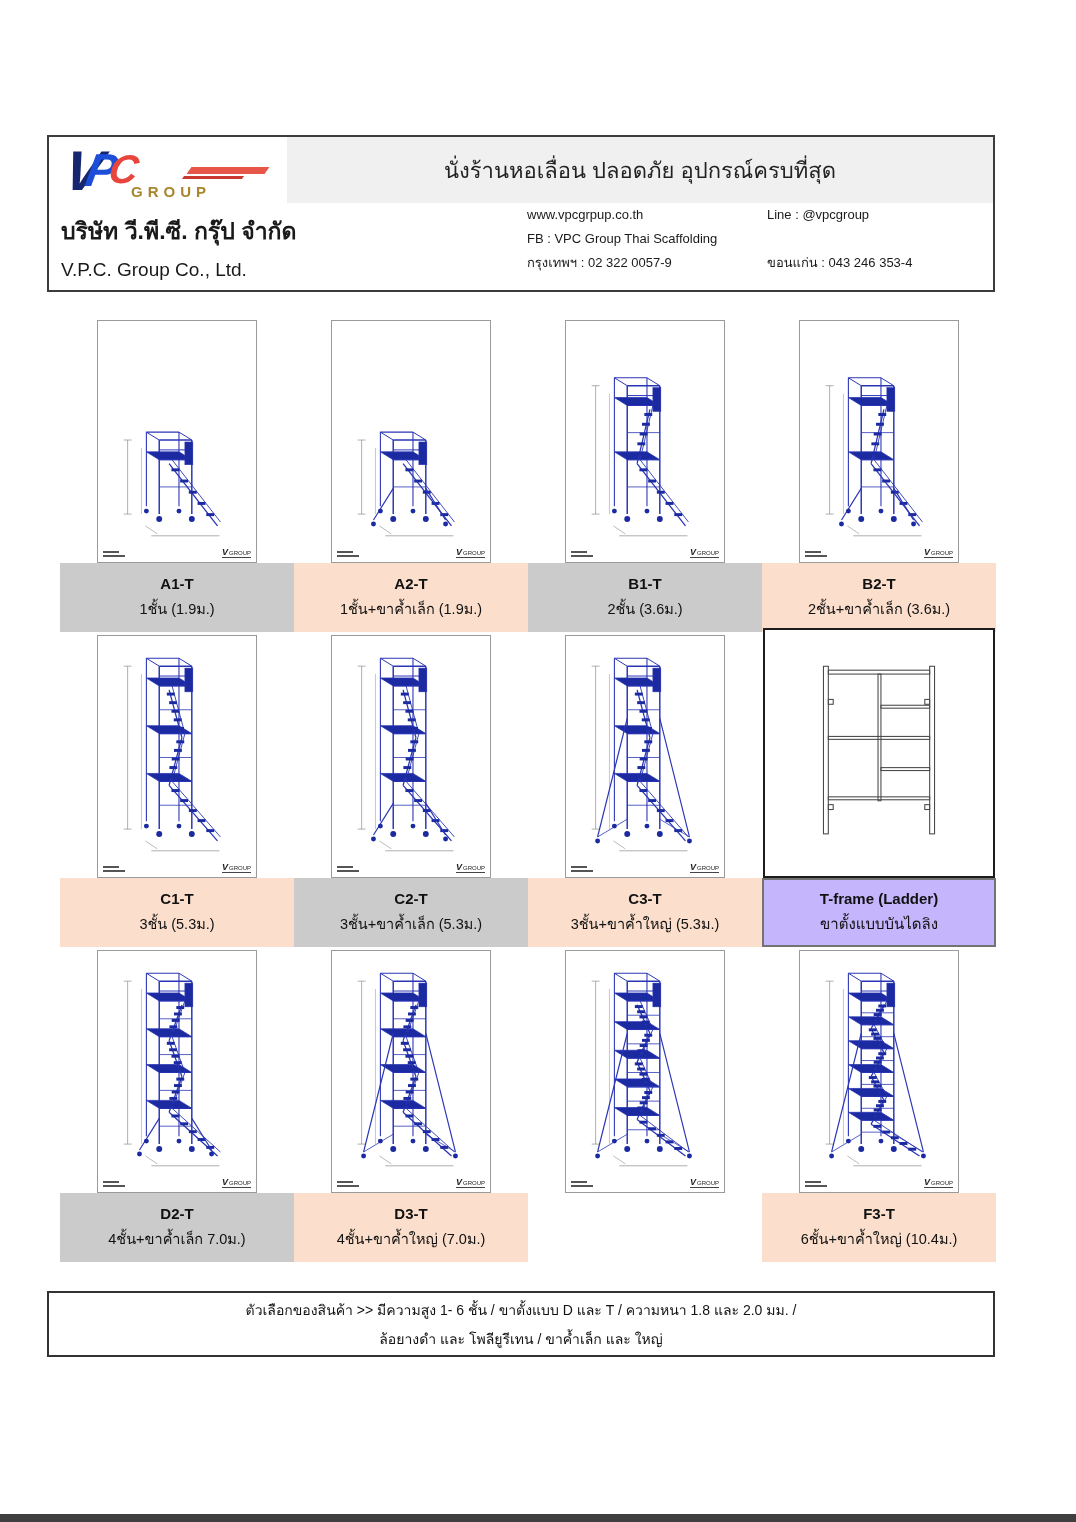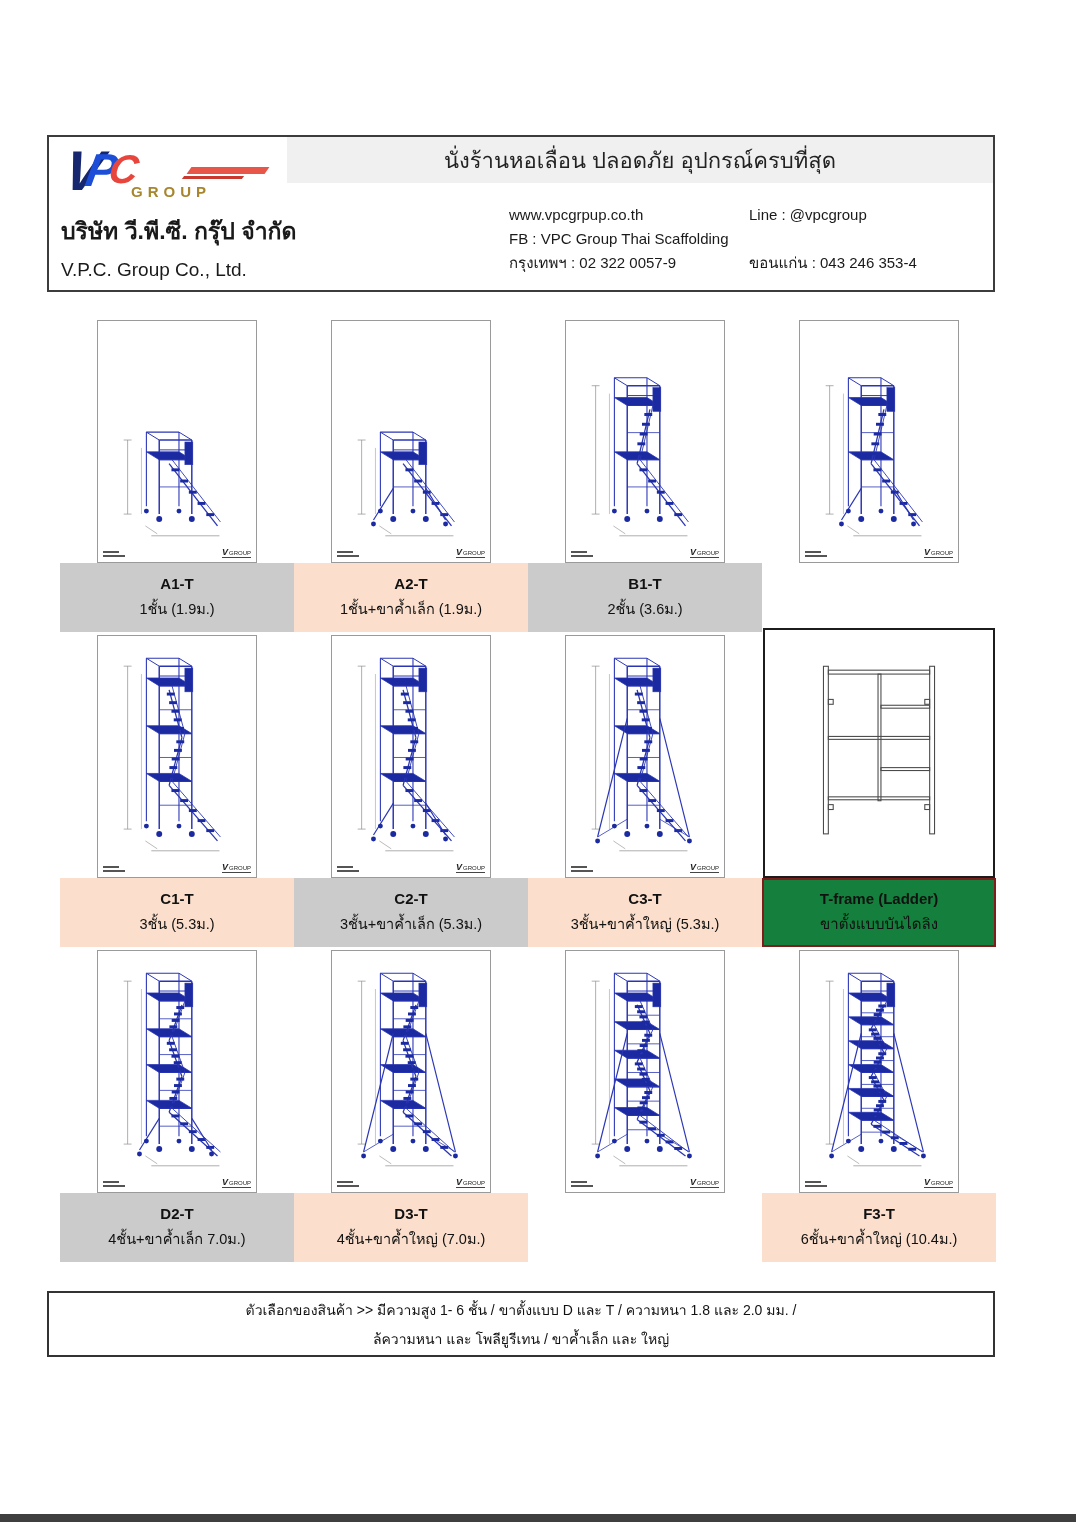--- a/index.html
+++ b/index.html
@@ -3,50 +3,50 @@
 <meta charset="utf-8">
 <style>
   html,body{margin:0;padding:0;}
   body{
     width:1076px;height:1522px;position:relative;background:#ffffff;
     font-family:"Liberation Sans", sans-serif;color:#1a1a1a;overflow:hidden;
   }
   
   .header-box{position:absolute;left:47px;top:135px;width:944px;height:153px;
     border:2px solid #3c3c3c;background:#fff;}
-  .tagline-band{position:absolute;left:238px;top:0;right:0;height:46px;background:#f0f0f0;
+  .tagline-band{position:absolute;left:238px;top:0;right:0;height:66px;background:#f0f0f0;
     display:flex;align-items:center;justify-content:center;font-size:22px;color:#222;}
   .logo{position:absolute;left:16px;top:6px;width:215px;height:66px;}
   .logo .row{display:flex;align-items:flex-start;transform:skewX(-10deg);}
   .lv{font-weight:bold;font-style:italic;font-size:56px;line-height:56px;color:#16276f;}
   .lp{font-weight:bold;font-style:italic;font-size:46px;line-height:50px;color:#1d4ed8;margin-left:-16px;margin-top:2px;}
   .lc{font-weight:bold;font-style:italic;font-size:40px;line-height:44px;color:#e8453c;margin-left:-8px;margin-top:4px;}
   .lswoosh{position:absolute;left:124px;top:24px;width:78px;height:7px;background:#e8564a;transform:skewX(-35deg);}
   .lswoosh2{position:absolute;left:118px;top:33px;width:60px;height:3px;background:#c83a30;transform:skewX(-35deg);}
   .lgroup{position:absolute;left:66px;top:40px;color:#a8862e;font-weight:bold;font-size:15px;letter-spacing:5px;}
   .company-th{position:absolute;left:12px;top:76px;font-size:23px;font-weight:bold;}
   .company-en{position:absolute;left:12px;top:122px;font-size:19px;font-weight:normal;}
-  .contact{position:absolute;left:460px;top:66px;font-size:15px;line-height:24px;width:460px;
+  .contact{position:absolute;left:478px;top:66px;font-size:13px;line-height:24px;width:460px;
     display:grid;grid-template-columns:240px auto;}
   .contact span{white-space:nowrap;}
   
   .grid{position:absolute;left:60px;top:320px;width:936px;display:grid;
     grid-template-columns:repeat(4,234px);grid-auto-rows:315px;}
   .cell{position:relative;}
   .imgbox{width:160px;height:243px;margin:0 auto;border:1px solid #9a9a9a;position:relative;background:#fff;box-sizing:border-box;}
   .framebox{width:232px;height:250px;margin:-7px auto 0 auto;border:2px solid #1c1c1c;}
   .imgbox svg{display:block;width:100%;height:100%;}
   .titleblock{position:absolute;left:5px;bottom:5px;}
   .tb-bar{height:2px;background:#555;margin-top:2px;}
   .minilogo{position:absolute;right:5px;bottom:4px;font-size:6px;color:#222;display:flex;align-items:flex-end;gap:1px;border-bottom:1px solid #444;padding-bottom:1px;}
   .minilogo b{font-style:italic;font-size:9px;line-height:8px;}
   .caption{height:69px;display:flex;flex-direction:column;align-items:center;justify-content:center;gap:5px;box-sizing:border-box;}
   .cap-gray{background:#cbcbcb;}
   .cap-peach{background:#fbdfcc;}
-  .cap-frame{background:#15803d;border:2px solid #7f1d1d;}
+  .cap-frame{background:#c4b5fd;border:2px solid #737373;}
   .code{font-weight:bold;font-size:15px;color:#111;}
   .desc{font-size:14.5px;color:#111;}
   .cap-frame .desc{font-weight:normal;font-size:15px;}
   
   .footer-box{position:absolute;left:47px;top:1291px;width:944px;height:62px;border:2px solid #333;
     display:flex;flex-direction:column;justify-content:center;gap:7px;text-align:center;font-size:14px;color:#111;background:#fff;}
   .page-bottom-edge{position:absolute;left:0;bottom:0;width:100%;height:8px;background:#3f3f3f;}
 </style>
 </head>
 <body>
@@ -285,20 +285,24 @@
           <circle cx="82" cy="192" r="2.5" fill="#1b2aa0"></circle>
         </svg>
         <div class="titleblock">
           <div class="tb-bar" style="width:16px"></div>
           <div class="tb-bar" style="width:22px"></div>
         </div>
         <span class="minilogo">
           <b>V</b>
           <span>GROUP</span>
         </span>
+      </div>
+      <div class="caption cap-peach">
+        <div class="code">B2-T</div>
+        <div class="desc">2ชั้น+ขาค้ำเล็ก (3.6ม.)</div>
       </div>
     </div>
     <div class="cell">
       <div class="imgbox">
         <svg viewBox="0 0 160 243" xmlns="http://www.w3.org/2000/svg">
           <line x1="30" y1="30" x2="30" y2="195" stroke="#8a8a8a" stroke-width="0.7"></line>
           <line x1="26" y1="30" x2="34" y2="30" stroke="#8a8a8a" stroke-width="0.7"></line>
           <line x1="26" y1="195" x2="34" y2="195" stroke="#8a8a8a" stroke-width="0.7"></line>
           <line x1="44" y1="38" x2="44" y2="195" stroke="#8a8a8a" stroke-width="0.5"></line>
           <line x1="54" y1="217" x2="123" y2="217" stroke="#8a8a8a" stroke-width="0.7"></line>
@@ -887,16 +891,16 @@
       </div>
       <div class="caption cap-peach">
         <div class="code">F3-T</div>
         <div class="desc">6ชั้น+ขาค้ำใหญ่ (10.4ม.)</div>
       </div>
     </div>
   </div>
 
 <div class="footer-box">
   <div>ตัวเลือกของสินค้า &gt;&gt; มีความสูง 1- 6 ชั้น  /  ขาตั้งแบบ D และ T / ความหนา 1.8 และ 2.0 มม. /</div>
-  <div>ล้ความหนา และ โพลียูรีเทน / ขาค้ำเล็ก และ ใหญ่</div>
+  <div>ล้อยางดำ และ โพลียูรีเทน / ขาค้ำเล็ก และ ใหญ่</div>
 </div>
 
 <div class="page-bottom-edge"></div>
 
 </body></html>

